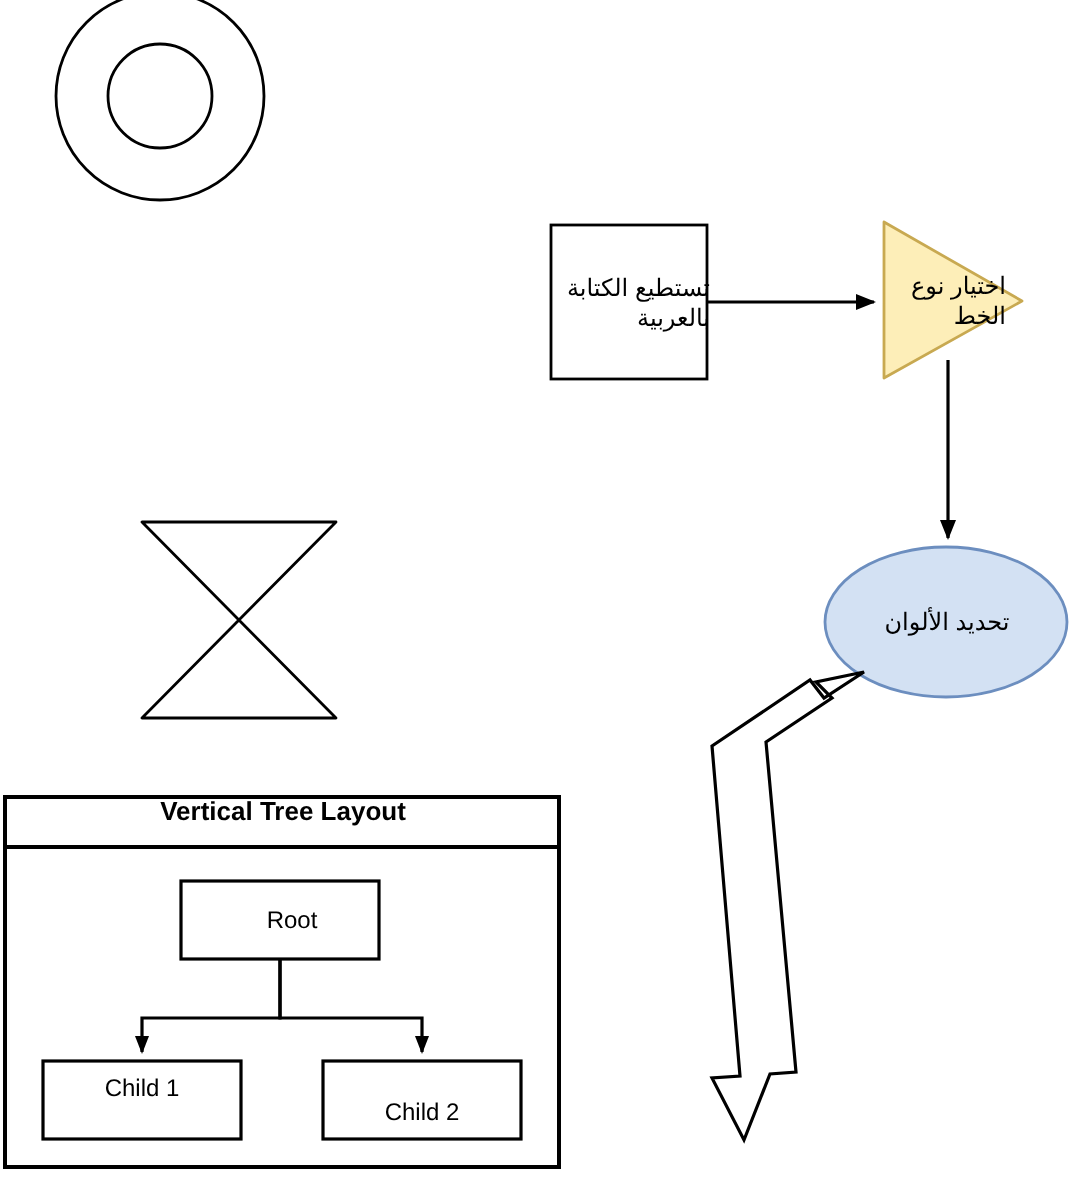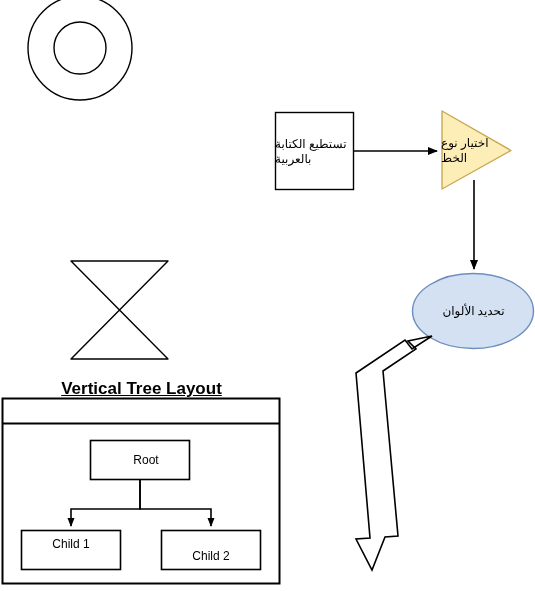--- a/index.html
+++ b/index.html
@@ -19,21 +19,21 @@
     left: 0;
     top: 0;
     width: 535px;
     height: 591px;
   }
   .node-label {
     position: absolute;
     display: flex;
     align-items: center;
     justify-content: center;
-    text-align: left;
+    text-align: right;
     color: #000000;
     pointer-events: none;
     line-height: 1.25;
   }
   
   #label-rect-arabic {
     left: 275px; top: 112px;
     width: 80px; height: 79px;
     font-size: 12px;
     direction: rtl;
@@ -42,29 +42,27 @@
     left: 441px; top: 110px;
     width: 62px; height: 81px;
     font-size: 12px;
     direction: rtl;
   }
   #label-ellipse-arabic {
     left: 413px; top: 273px;
     width: 121px; height: 76px;
     font-size: 12px;
     direction: rtl;
-    font-family: Liberation Serif, serif;
   }
   
   #tree-title {
-    left: 3px; top: 376px;
+    left: 3px; top: 394px;
     width: 277px; height: 25px;
-    font-size: 17px;
+    font-size: 13px;
     font-weight: bold;
-    text-decoration: underline;
   }
   #label-root {
     left: 90px; top: 440px;
     width: 112px; height: 40px;
     font-size: 12px;
   }
   #label-child1 {
     left: 21px; top: 530px;
     width: 100px; height: 28px;
     font-size: 12px;

